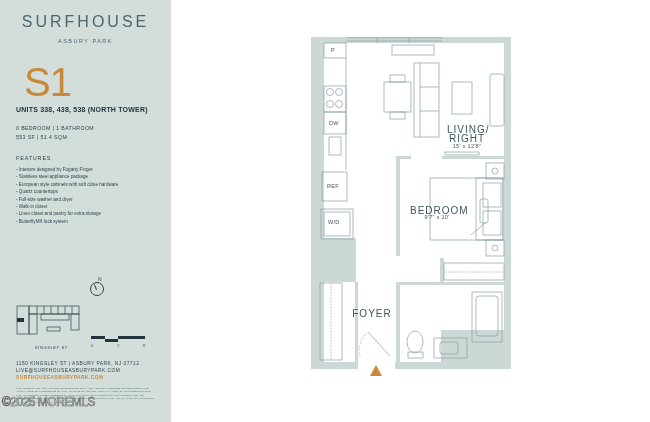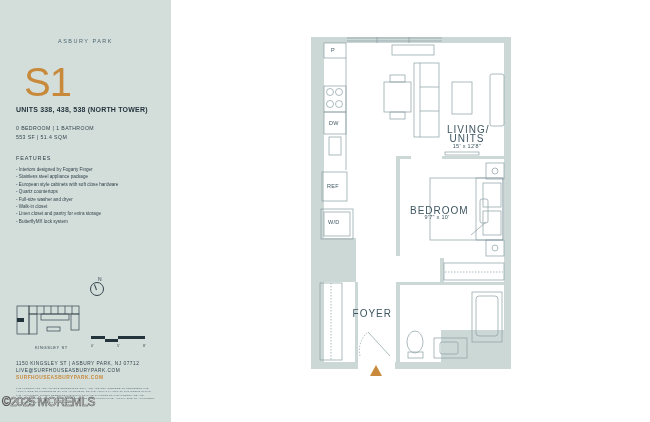--- a/index.html
+++ b/index.html
@@ -28,20 +28,21 @@
   .watermark{position:absolute;left:2px;top:395px;font-size:12px;color:#ffffff;font-weight:normal;letter-spacing:-0.5px;-webkit-text-stroke:0.6px #555;}
   .plan{position:absolute;left:0;top:0;}
   .room-label{position:absolute;color:#3d5560;font-size:10px;letter-spacing:1px;text-align:center;}
   .room-dim{position:absolute;color:#3d5560;font-size:5.5px;text-align:center;letter-spacing:0.3px;}
   .app-label{position:absolute;color:#3d5560;font-size:5.5px;letter-spacing:0.3px;}
 </style>
 </head>
 <body>
 
 <div class="sidebar">
+  <div class="brand brand-name">SURFHOUSE</div>
   <div class="brand brand-sub">ASBURY PARK</div>
   <div class="unit-code">S1</div>
   <div class="units">UNITS 338, 438, 538 (NORTH TOWER)</div>
   <div class="specs">
     <div>0 BEDROOM | 1 BATHROOM</div>
     <div>553 SF | 51.4 SQM</div>
   </div>
   <div class="feat-title">FEATURES</div>
   <ul class="feat-list">
     <li>Interiors designed by Fogarty Finger</li>
@@ -182,19 +183,19 @@
   </g>
   <polygon points="376,365 382,376 370,376" fill="#c8893b"></polygon>
 </svg>
 
 <div class="app-label" style="left:331px;top:47px;">P</div>
 <div class="app-label" style="left:329px;top:120px;">DW</div>
 <div class="app-label" style="left:327px;top:183px;">REF</div>
 <div class="app-label" style="left:328px;top:219px;">W/D</div>
 
 <div class="room-label" style="left:447px;top:124px;width:40px;">LIVING/</div>
-<div class="room-label" style="left:447px;top:133px;width:40px;">UNITS</div>
+<div class="room-label" style="left:447px;top:133px;width:40px;">RIGHT</div>
 <div class="room-dim" style="left:447px;top:143px;width:40px;">15' x 12'8"</div>
 
 <div class="room-label" style="left:410px;top:205px;width:54px;text-align:center;">BEDROOM</div>
 <div class="room-dim" style="left:410px;top:214px;width:54px;">9'7" x 10'</div>
 
-<div class="room-label" style="left:352px;top:308px;width:40px;text-align:right;">FOYER</div>
+<div class="room-label" style="left:352px;top:308px;width:40px;">FOYER</div>
 
 </body></html>

